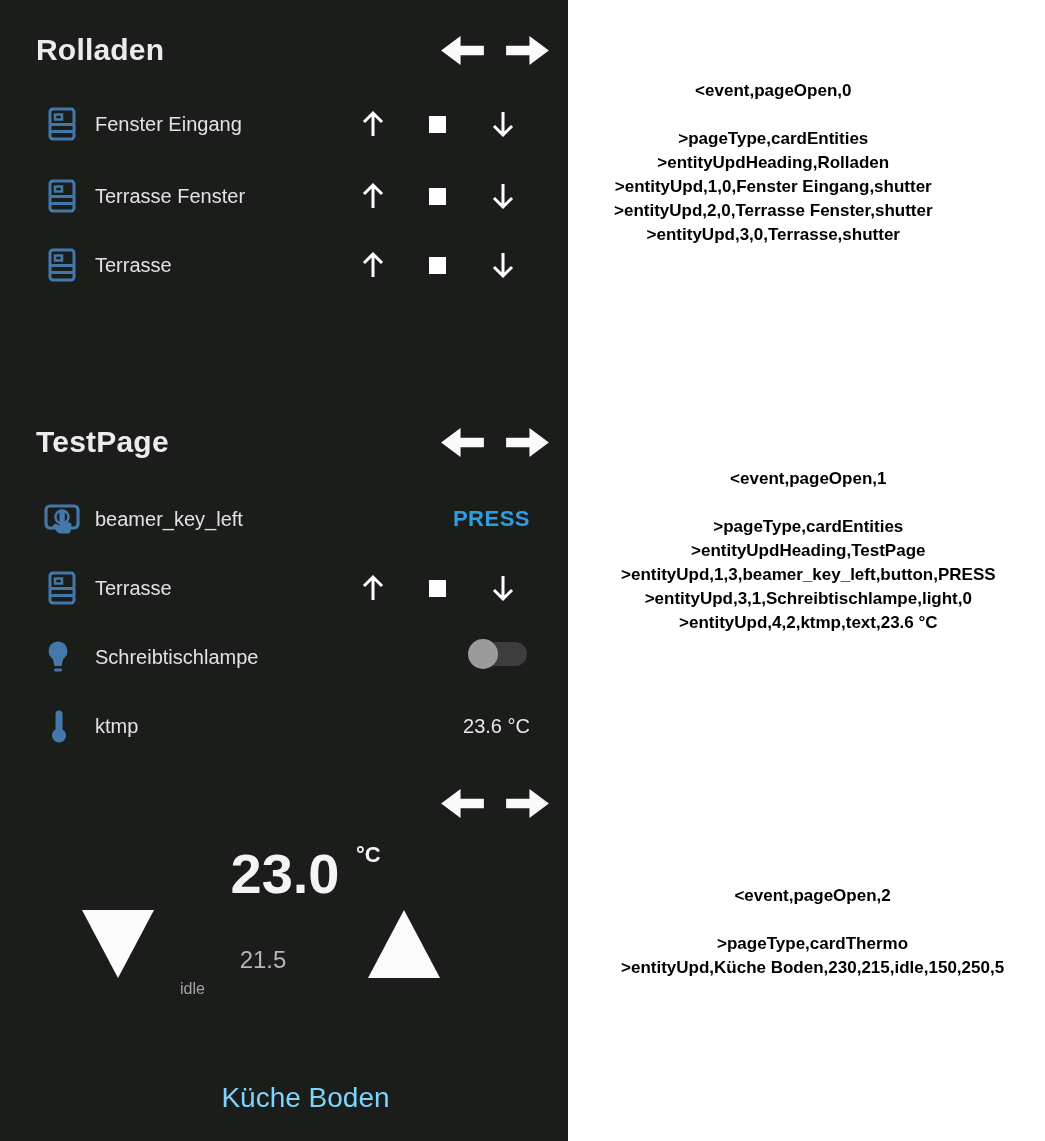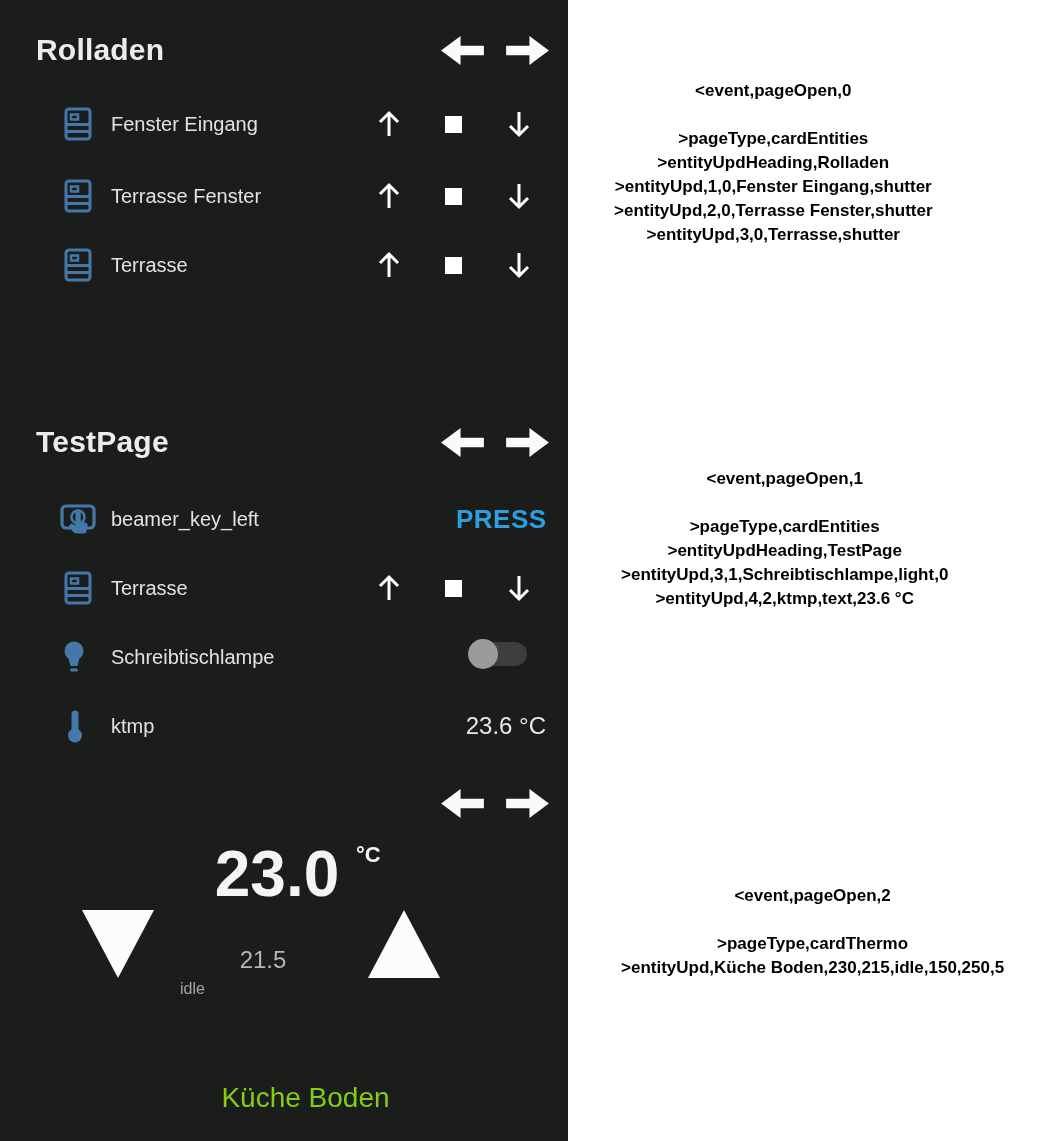--- a/index.html
+++ b/index.html
@@ -6,46 +6,46 @@
   html,body { width:1045px; height:1141px; background:#ffffff; font-family:"Liberation Sans", sans-serif; }
   .stage { position:relative; width:1045px; height:1141px; background:#ffffff; overflow:hidden; }
 
   
   .panel { position:absolute; left:0; top:0; width:568px; height:1141px; background:#1a1d1a; }
 
   .heading { position:absolute; left:36px; font-size:30px; line-height:36px; font-weight:700; color:#ececec; letter-spacing:0.2px; }
 
   .nav-arrow { position:absolute; width:43px; height:35px; cursor:pointer; }
 
-  .row { position:absolute; left:16px; width:568px; height:40px; }
+  .row { position:absolute; left:0; width:568px; height:40px; }
   .row .icon { position:absolute; left:48px; top:50%; transform:translateY(-50%); width:36px; height:36px; display:flex; align-items:center; }
   .row .label { position:absolute; left:95px; top:50%; transform:translateY(-50%); font-size:20px; color:#e2e2e2; white-space:nowrap; }
 
   .ctl { position:absolute; top:50%; transform:translateY(-50%); display:flex; align-items:center; justify-content:center; cursor:pointer; }
   .ctl-up   { left:355px; width:36px; height:36px; }
   .ctl-stop { left:420px; width:34px; height:34px; }
   .ctl-down { left:485px; width:36px; height:36px; }
   .stop-square { width:17px; height:17px; background:#ffffff; }
 
   .press { position:absolute; left:440px; width:90px; top:50%; transform:translateY(-50%);
-           text-align:right; font-size:26px; font-weight:600; color:#2d9fe0; letter-spacing:0.5px; cursor:pointer; }
+           text-align:right; font-size:22px; font-weight:600; color:#2d9fe0; letter-spacing:0.5px; cursor:pointer; }
 
   .toggle { position:absolute; left:470px; top:642px; width:57px; height:24px; border-radius:12px; background:#3d3d3d; cursor:pointer; }
   .toggle .knob { position:absolute; left:-2px; top:-3px; width:30px; height:30px; border-radius:50%; background:#9b9b9b; }
 
   .text-value { position:absolute; left:420px; width:110px; top:50%; transform:translateY(-50%);
-                text-align:right; font-size:24px; color:#e8e8e8; white-space:nowrap; }
+                text-align:right; font-size:20px; color:#e8e8e8; white-space:nowrap; }
 
   
-  .thermo-temp { position:absolute; left:160px; top:838px; width:234px; text-align:center;
-                 font-size:64px; font-weight:700; color:#f4f4f4; line-height:72px; }
+  .thermo-temp { position:absolute; left:168px; top:838px; width:234px; text-align:center;
+                 font-size:56px; font-weight:700; color:#f4f4f4; line-height:72px; }
   .thermo-unit { position:absolute; left:356px; top:842px; font-size:22px; font-weight:700; color:#f4f4f4; }
   .thermo-target { position:absolute; left:180px; top:946px; width:166px; text-align:center; font-size:24px; color:#b5b5b5; }
   .thermo-state  { position:absolute; left:180px; top:980px; width:166px; text-align:left; font-size:16px; color:#a5a5a5; }
-  .thermo-title  { position:absolute; left:0; top:1082px; width:611px; text-align:center; font-size:28px; color:#84cc16; }
+  .thermo-title  { position:absolute; left:0; top:1082px; width:611px; text-align:center; font-size:28px; color:#7dd3fc; }
   .tri { position:absolute; cursor:pointer; }
 
   
   .log-block { position:absolute; color:#000; font-weight:700; font-size:17px; line-height:24px; white-space:nowrap;text-align:center; }
   .log-block .spacer { height:24px; }
 </style>
 </head>
 <body>
 
 <div class="stage">
@@ -260,20 +260,21 @@
       <div>&gt;entityUpd,1,0,Fenster Eingang,shutter</div>
       <div>&gt;entityUpd,2,0,Terrasse Fenster,shutter</div>
       <div>&gt;entityUpd,3,0,Terrasse,shutter</div>
     </div>
 
     <div class="log-block" style="left:621px; top:467px">
       <div>&lt;event,pageOpen,1</div>
       <div class="spacer"></div>
       <div>&gt;pageType,cardEntities</div>
       <div>&gt;entityUpdHeading,TestPage</div>
+      <div>&gt;entityUpd,1,3,beamer_key_left,button,PRESS</div>
       <div>&gt;entityUpd,3,1,Schreibtischlampe,light,0</div>
       <div>&gt;entityUpd,4,2,ktmp,text,23.6 °C</div>
     </div>
 
     <div class="log-block" style="left:621px; top:884px">
       <div>&lt;event,pageOpen,2</div>
       <div class="spacer"></div>
       <div>&gt;pageType,cardThermo</div>
       <div>&gt;entityUpd,Küche Boden,230,215,idle,150,250,5</div>
     </div>

